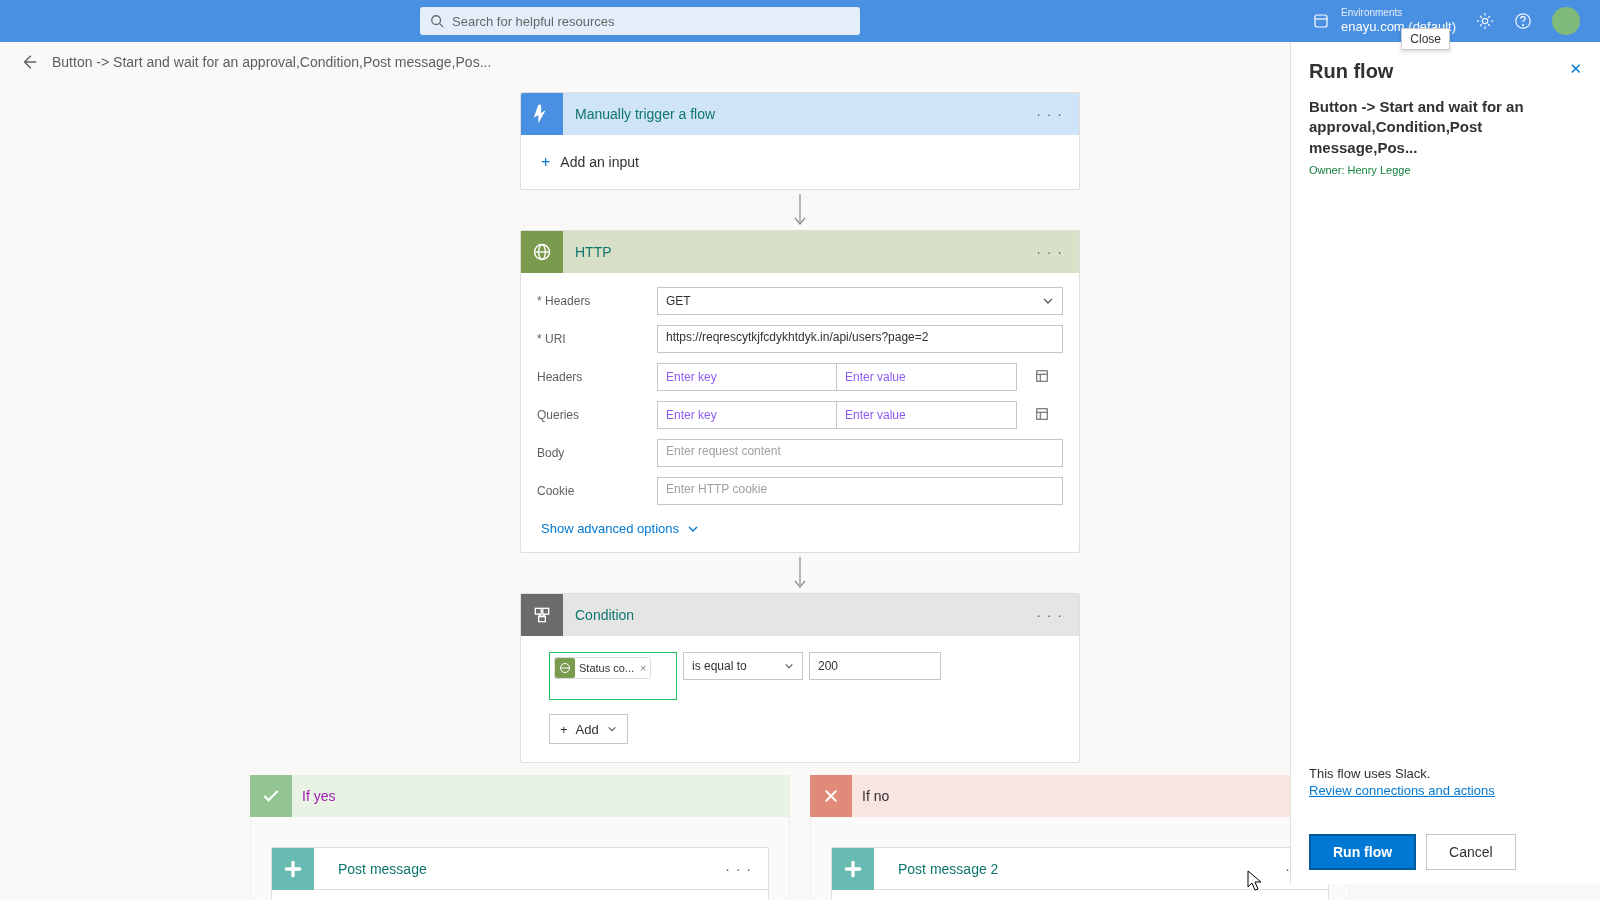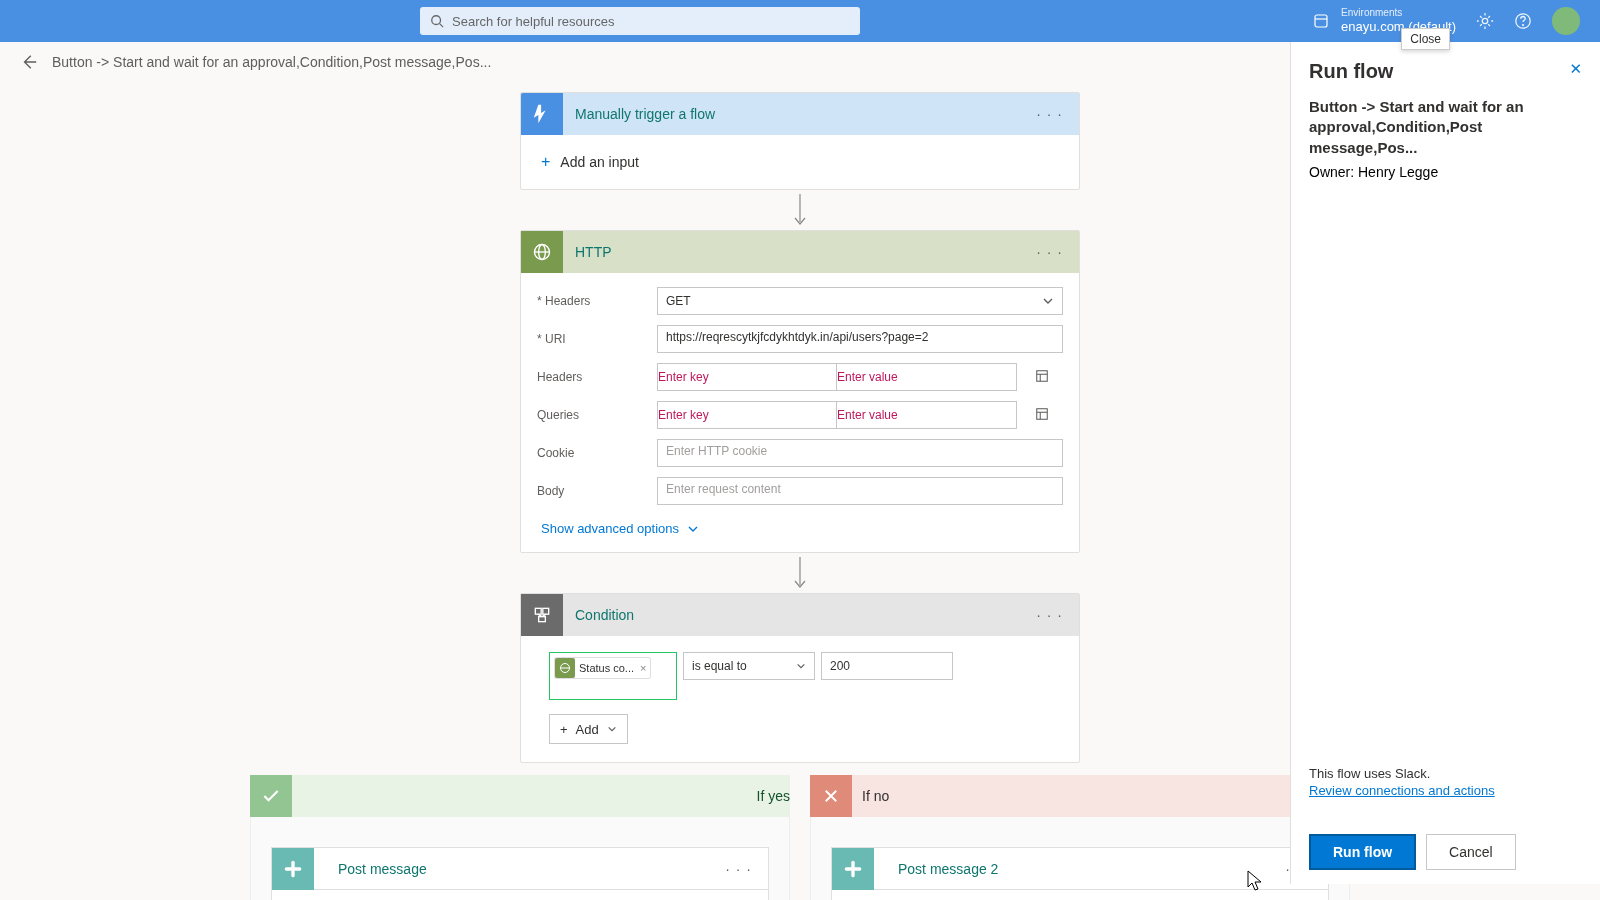--- a/index.html
+++ b/index.html
@@ -47,61 +47,61 @@
 
 .http-head { background: #d8e0c8; }
 .http-icon-box { background: #7a9a4e; }
 .card-body { padding: 14px 16px 10px; }
 .form-row { display: flex; align-items: center; margin-bottom: 10px; font-size: 12px; }
 .form-label { width: 120px; color: #605e5c; font-size: 12px; }
 .form-label.req::before { content: "* "; color: #605e5c; }
 .input-full { flex: 1; height: 28px; border: 1px solid #c8c6c4; padding: 8px 8px; font-size: 12px; color: #323130; display: flex; align-items: flex-end; background: white; }
 .select-box { flex: 1; height: 28px; border: 1px solid #c8c6c4; padding: 0 8px; font-size: 12px; color: #323130; display: flex; align-items: center; justify-content: space-between; background: white; }
 .kv-wrap { flex: 1; display: flex; gap: 0; align-items: center; }
-.kv-wrap .input-half { width: 180px; height: 28px; border: 1px solid #c8c6c4; padding: 0 0; font-size: 12px; color: #be185d; display:flex; align-items:center; }
+.kv-wrap .input-half { width: 180px; height: 28px; border: 1px solid #c8c6c4; padding: 0 8px; font-size: 12px; color: #8b5cf6; display:flex; align-items:center; }
 .kv-wrap .input-half + .input-half { border-left: none; }
 .kv-icon { margin-left: 18px; color: #605e5c; cursor: pointer; }
 .placeholder { color: #a19f9d; }
 .show-adv { color: #0078d4; font-size: 13px; padding: 6px 4px; cursor: pointer; display: inline-flex; align-items: center; gap: 8px; }
 
 
 .cond-head { background: #e5e5e5; }
 .cond-icon-box { background: #6b6b6b; }
 .cond-body { padding: 16px 28px 18px; }
 .cond-row { display: flex; gap: 4px; align-items: flex-start; margin-bottom: 14px; }
 .token-box { width: 128px; height: 48px; border: 1px solid #22c55e; background: white; padding: 4px; }
 .token-pill { display: inline-flex; align-items: center; height: 22px; background: white; border: 1px solid #e1dfdd; border-radius: 2px; font-size: 11px; color: #323130; padding-right: 4px; }
 .token-pill .pill-ic { width: 20px; height: 20px; background: #7a9a4e; border-radius: 2px; margin-right: 4px; display:flex; align-items:center; justify-content:center; }
 .token-pill .pill-x { margin-left: 6px; color: #8a8886; cursor: pointer; font-size: 11px; }
-.op-select { width: 132px; height: 28px; border: 1px solid #c8c6c4; background: white; padding: 0 8px; font-size: 12px; color: #323130; display: flex; align-items: center; justify-content: space-between; margin-left: 2px; }
+.op-select { width: 120px; height: 28px; border: 1px solid #c8c6c4; background: white; padding: 0 8px; font-size: 12px; color: #323130; display: flex; align-items: center; justify-content: space-between; margin-left: 2px; }
 .val-input { width: 132px; height: 28px; border: 1px solid #c8c6c4; background: white; padding: 0 8px; font-size: 12px; color: #323130; display:flex; align-items:center; margin-left: 2px; }
 .add-btn-cond { display: inline-flex; align-items: center; gap: 8px; height: 30px; border: 1px solid #c8c6c4; background: white; padding: 0 10px; font-size: 13px; color: #323130; cursor: pointer; }
 
 
 .branches { display: flex; gap: 20px; margin: 12px auto 0; width: 1100px; justify-content: center; }
 .branch { width: 594px; }
 .branch-head { height: 42px; display: flex; align-items: center; padding: 0 0 0 0; font-size: 14px; }
 .branch-head-icon { width: 42px; height: 42px; display: flex; align-items: center; justify-content: center; margin-right: 10px; }
-.yes-head { background: #e8f3e6; color: #14532d; justify-content: space-between; }
+.yes-head { background: #e8f3e6; color: #a21caf; }
 .yes-head .branch-head-icon { background: #92c592; }
 .no-head { background: #f8e5e1; color: #323130; }
 .no-head .branch-head-icon { background: #e08b7a; }
 .branch-body { background: #fafafa; border: 1px solid #eee; border-top: none; padding: 30px 20px 0; min-height: 80px; }
 .slack-card { background: white; border: 1px solid #e1dfdd; }
 .slack-head { height: 42px; display: flex; align-items: center; padding: 0 12px; justify-content: space-between; border-bottom: 1px solid #e1dfdd; }
 .slack-icon-box { width: 42px; height: 42px; background: #69bab2; margin-left: -12px; display: flex; align-items: center; justify-content: center; }
 .slack-body { padding: 10px 14px 0; }
 
 
 .right-panel { position: absolute; top: 42px; right: 0; bottom: 16px; width: 310px; background: white; border-left: 1px solid #e1dfdd; padding: 18px 18px 14px; display: flex; flex-direction: column; z-index: 40; }
 .rp-head { display: flex; justify-content: space-between; align-items: flex-start; margin-bottom: 14px; }
 .rp-title { font-size: 20px; font-weight: 600; color: #323130; }
 .rp-close { color: #0078d4; cursor: pointer; font-size: 15px; }
 .rp-flowname { font-size: 15px; font-weight: 600; color: #323130; line-height: 1.35; margin-bottom: 6px; }
-.rp-owner { font-size: 14px; color: #000000; }
+.rp-owner { font-size: 11px; color: #15803d; }
 .rp-spacer { flex: 1; }
 .rp-note { font-size: 13px; color: #323130; margin-bottom: 2px; }
 .rp-link { font-size: 13px; color: #0078d4; text-decoration: underline; cursor: pointer; margin-bottom: 36px; display: inline-block; }
 .rp-buttons { display: flex; gap: 10px; }
 .btn-primary { background: #0078d4; color: white; border: 2px solid #005a9e; padding: 8px 22px; font-size: 14px; font-weight: 600; cursor: pointer; }
 .btn-secondary { background: white; color: #323130; border: 1px solid #c8c6c4; padding: 8px 22px; font-size: 14px; cursor: pointer; }
 
 .cursor-img { position: absolute; bottom: 8px; right: 335px; z-index: 60; pointer-events: none; }
 </style>
 </head>
@@ -237,29 +237,29 @@
             <span class="kv-icon">
               <svg width="14" height="14" viewBox="0 0 16 16" fill="none" stroke="#605e5c" stroke-width="1.2">
                   <rect x="2" y="2" width="12" height="12"></rect>
                   <line x1="2" y1="6" x2="14" y2="6"></line>
                   <line x1="6" y1="6" x2="6" y2="14"></line>
                 </svg>
             </span>
           </div>
         </div>
         <div class="form-row">
+          <div class="form-label">Body</div>
+          <div class="input-full placeholder">
+              <span>Enter request content</span>
+            </div>
+        </div>
+        <div class="form-row">
           <div class="form-label">Cookie</div>
           <div class="input-full placeholder">
               <span>Enter HTTP cookie</span>
-            </div>
-        </div>
-        <div class="form-row">
-          <div class="form-label">Body</div>
-          <div class="input-full placeholder">
-              <span>Enter request content</span>
             </div>
         </div>
         <div class="show-adv">
           <span>Show advanced options</span>
           <svg width="12" height="12" viewBox="0 0 12 12" fill="none" stroke="#0078d4" stroke-width="1.4">
               <path d="M2 4l4 4 4-4"></path>
             </svg>
         </div>
       </div>
     </div>

